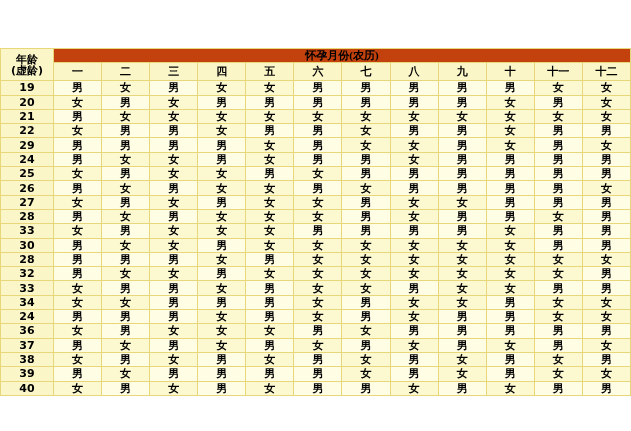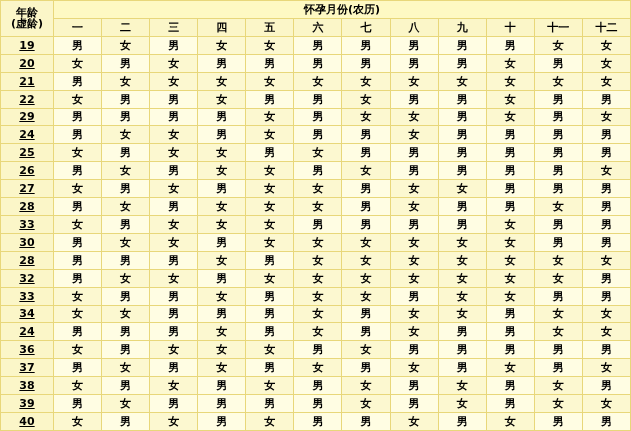--- a/index.html
+++ b/index.html
@@ -9,53 +9,54 @@
   }
   body {
     width: 631px;
     height: 431px;
     font-family: "DejaVu Sans", "Liberation Sans", sans-serif;
     overflow: hidden;
   }
   table.chart {
     border-collapse: collapse;
     width: 631px;
-    height: 431px;
+    height: 348px;
     table-layout: fixed;
+    margin-top: 48px;
   }
   table.chart td, table.chart th {
     border: 1px solid #e8d77a;
     text-align: center;
     vertical-align: middle;
     font-weight: bold;
     font-size: 11px;
     color: #000000;
     padding: 0;
     line-height: 1.0;
   }
   .corner-cell {
     background: #fbf6c8;
     font-size: 11px;
     width: 52px;
     line-height: 1.15;
   }
   .header-title {
-    background: #fef9c3;
+    background: #c2410c;
     font-size: 11px;
+    font-family: Liberation Serif, serif;
   }
   .month-head {
     background: #fbf6c8;
     font-size: 12px;
     height: 17px;
   }
   .age-cell {
     background: #fbf6c8;
     font-size: 11px;
     width: 52px;
-    text-decoration: underline;
   }
   .v-boy {
     background: #fffde3;
   }
   .v-girl {
     background: #fcf8d0;
   }
   .val {
     font-size: 11px;
   }

